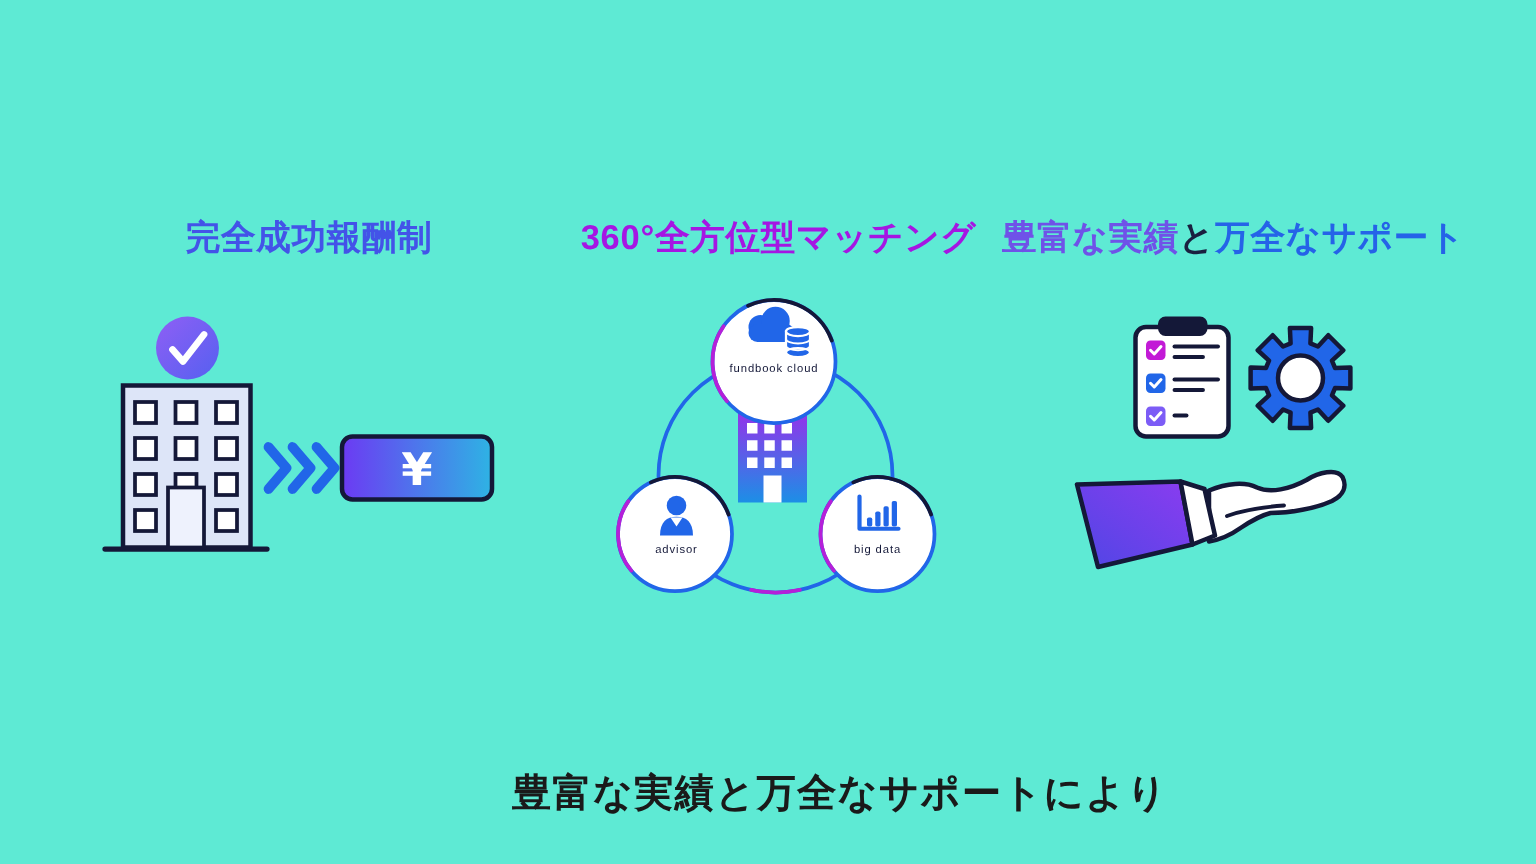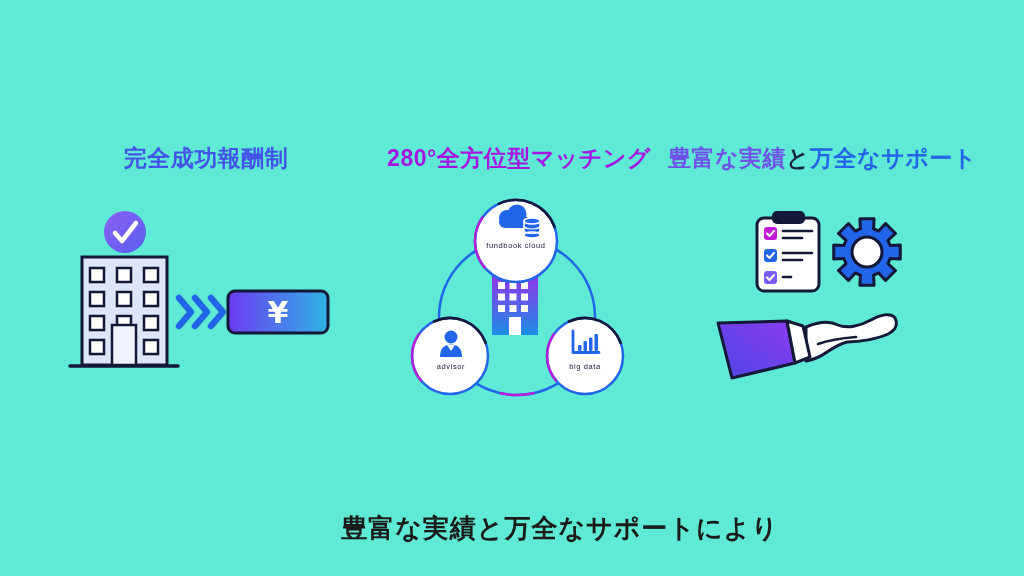--- a/index.html
+++ b/index.html
@@ -27,21 +27,21 @@
   }
   .node-label{font-family:"Liberation Sans",sans-serif;font-size:7.5px;letter-spacing:0.6px;fill:#141838;}
   .yen-text{font-family:"DejaVu Sans",sans-serif;font-size:30px;font-weight:700;fill:#ffffff;}
 </style>
 </head>
 <body>
 
 <div class="stage">
 
   <div class="heading h-f1">完全成功報酬制</div>
-  <div class="heading h-f2">280°全方位型マッチング</div>
+  <div class="heading h-f2">360°全方位型マッチング</div>
   <div class="heading h-f3">
     <span class="p1">豊富な実績</span><span class="p2">と</span><span class="p3">万全なサポート</span>
   </div>
 
   <svg class="grp g1" viewBox="60 195 280 185">
     <defs>
       <linearGradient id="gradCheck" x1="0" y1="0" x2="1" y2="1">
         <stop offset="0" stop-color="#8f5ff5"></stop>
           <stop offset="1" stop-color="#5560f0"></stop>
       </linearGradient>

